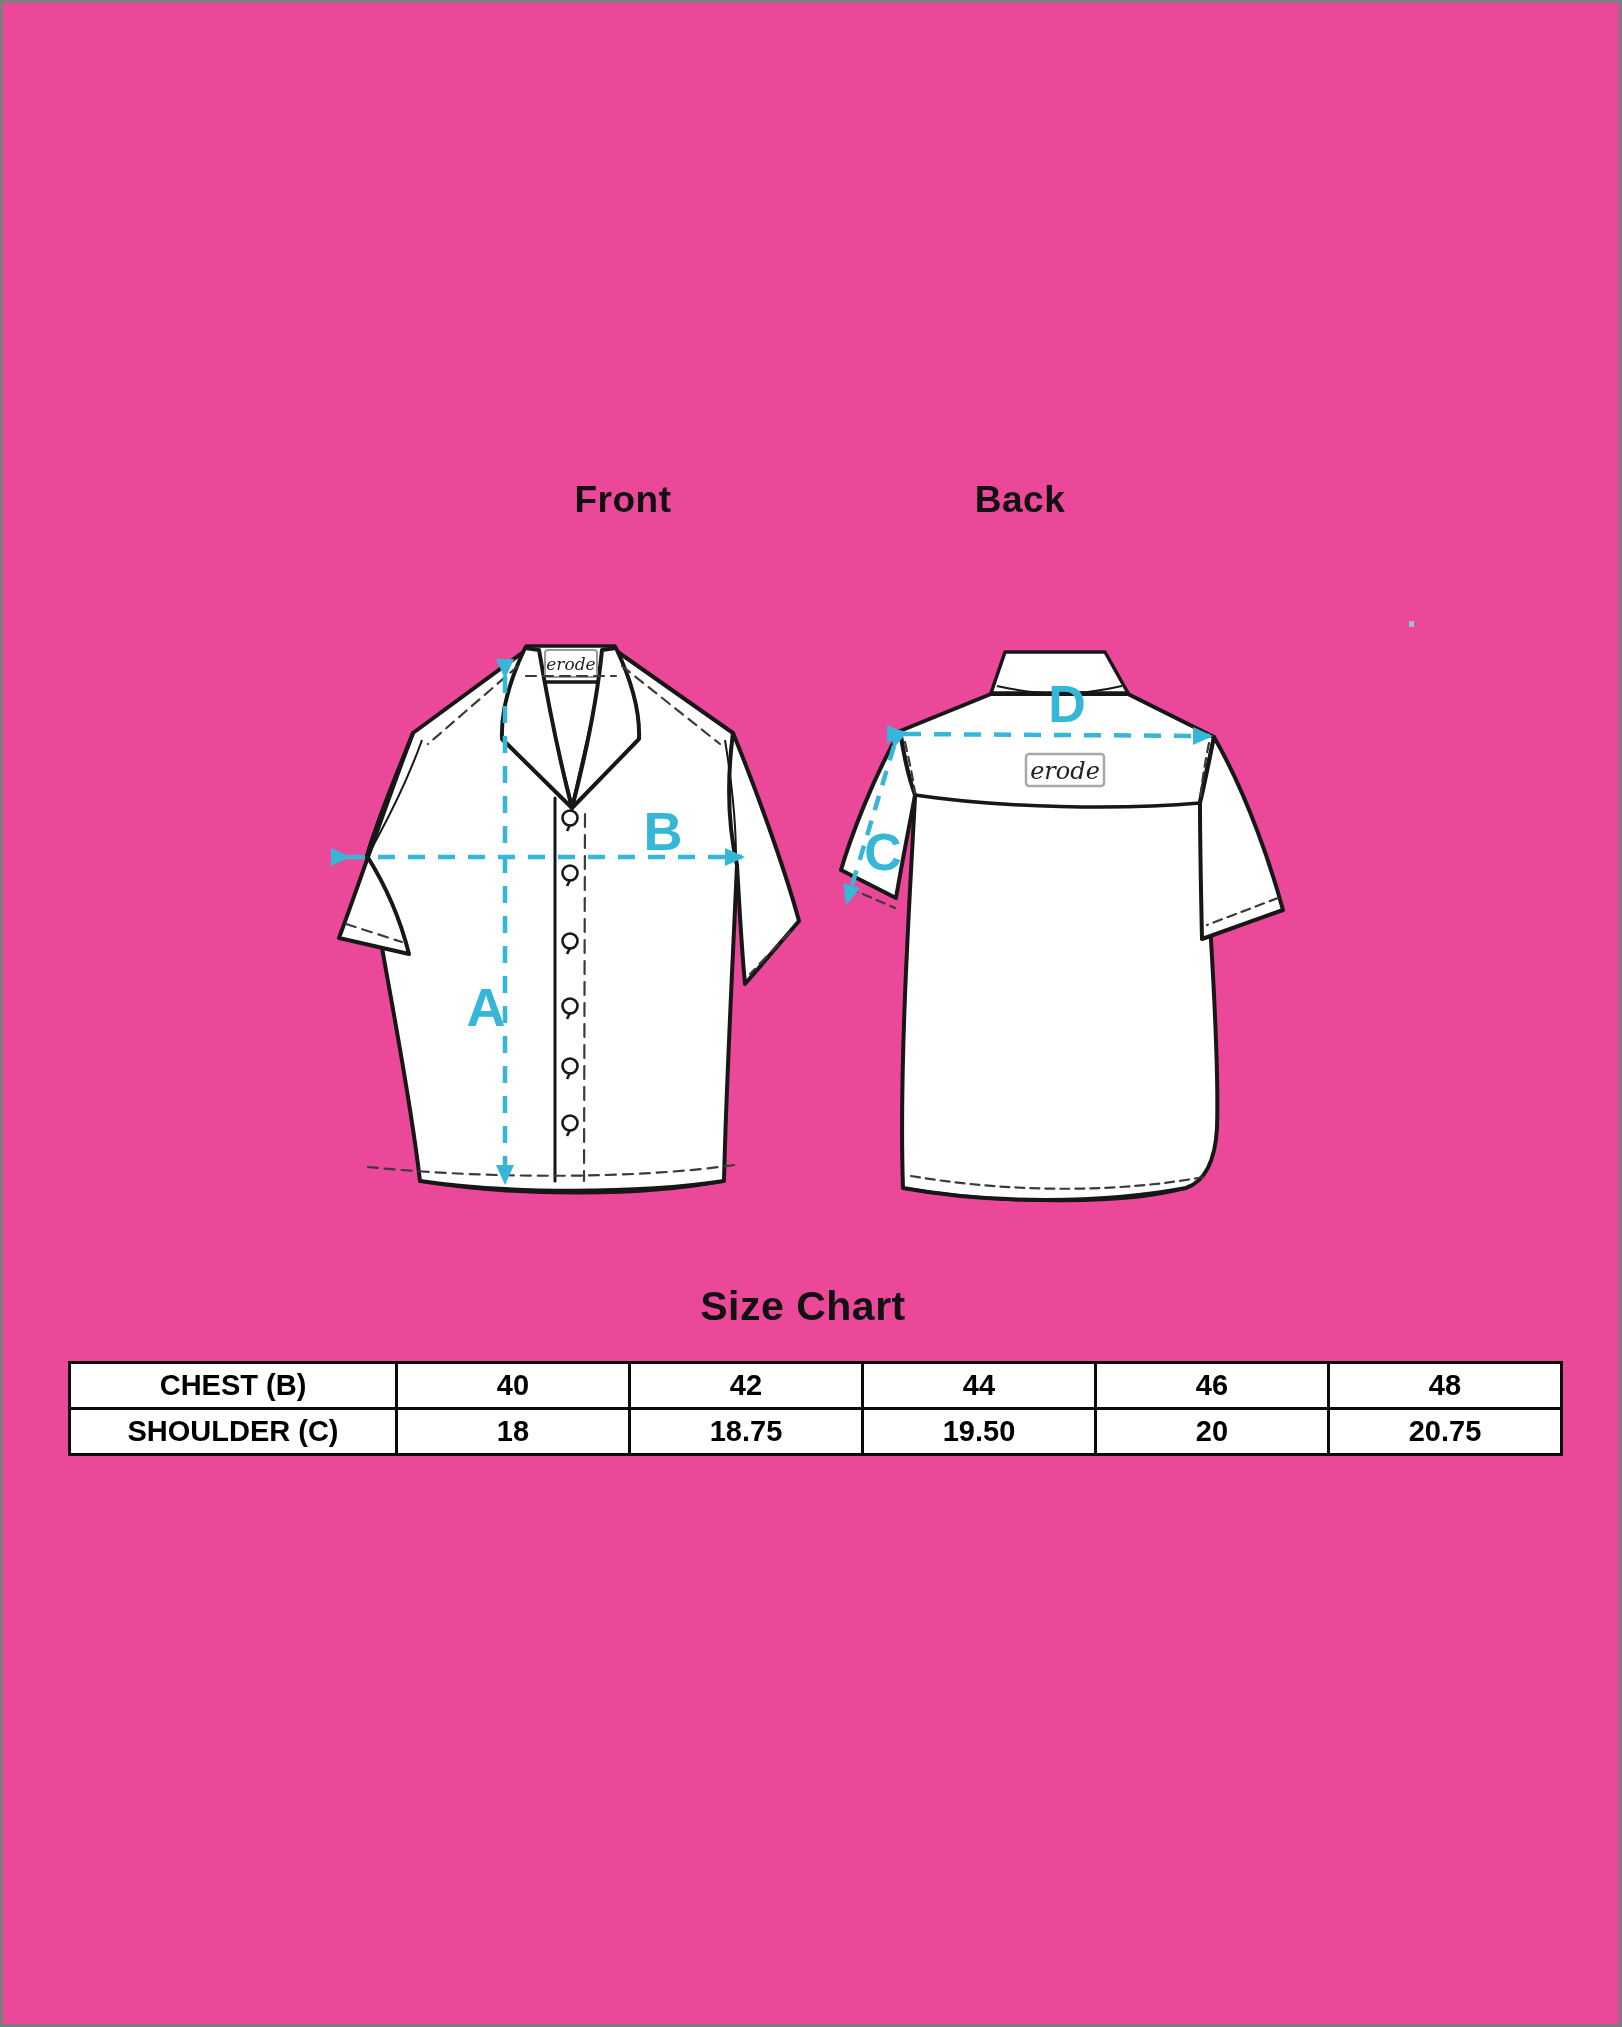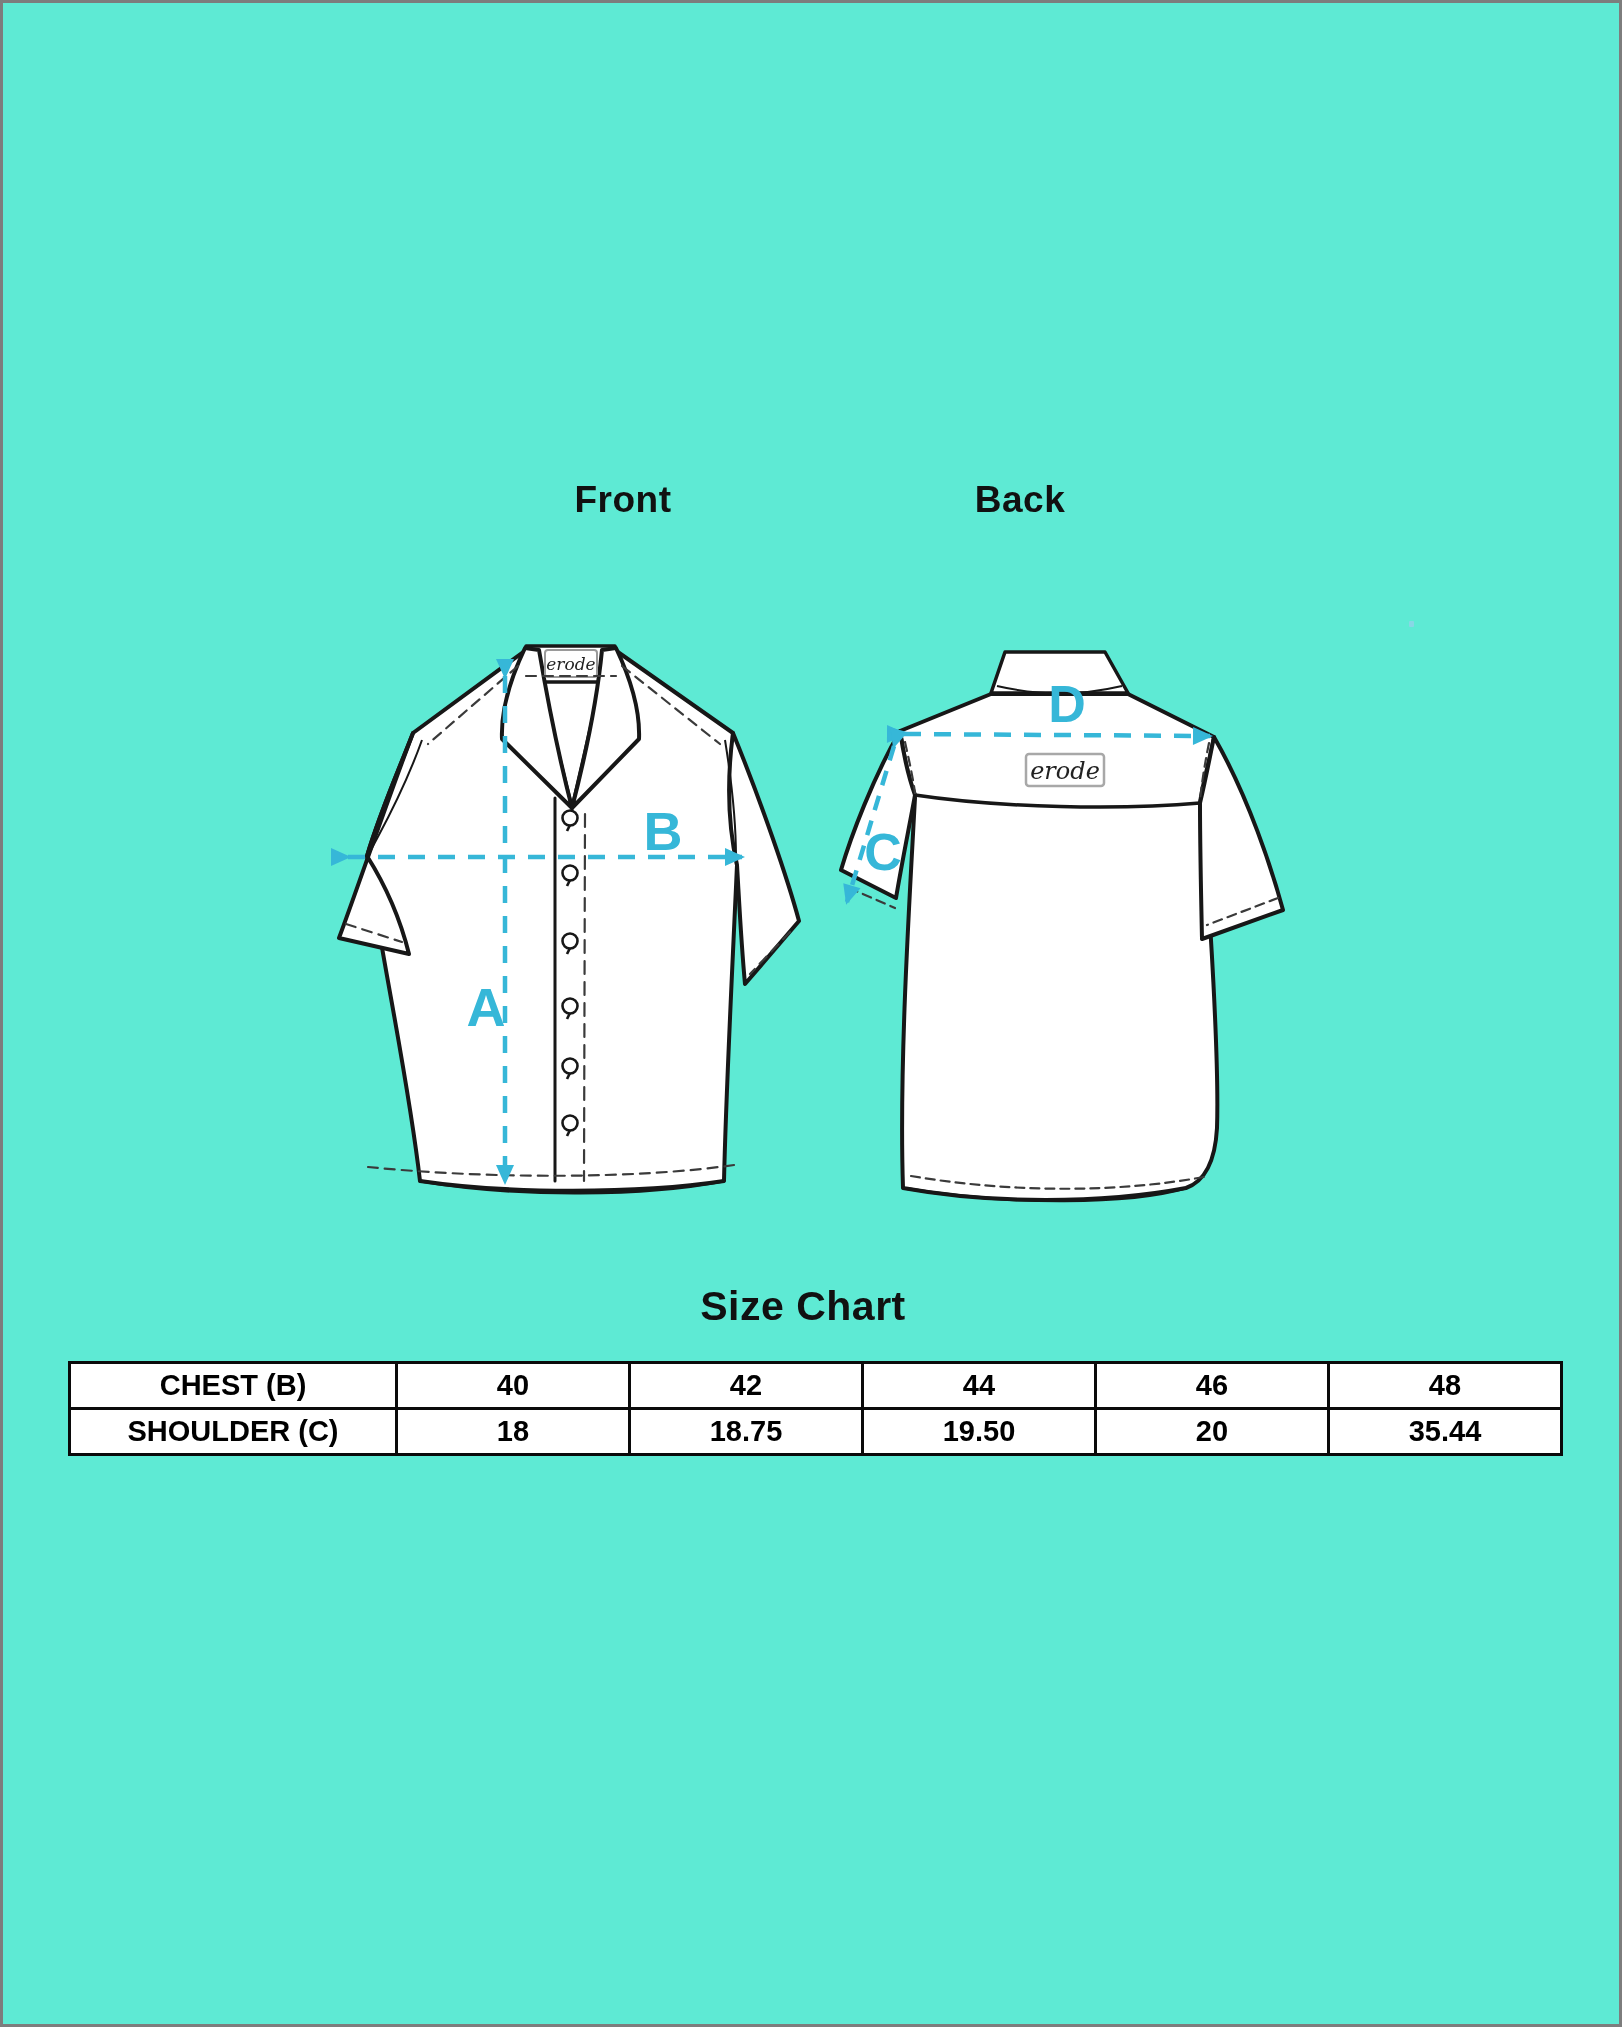--- a/index.html
+++ b/index.html
@@ -1,19 +1,19 @@
 <!DOCTYPE html>
 <html><head>
 <meta charset="utf-8">
 <style>
   html,body{margin:0;padding:0;background:#ffffff;}
   .page{
     position:relative;
     width:1622px;height:2027px;
-    background:#5eead4;
+    background:#ec4899;
     border:3px solid #7d7d7d;
     box-sizing:border-box;
     overflow:hidden;
     font-family:"Liberation Sans", sans-serif;
     color:#000;
   }
   .heading{
     position:absolute;
     transform:translateX(-50%);
     font-weight:700;
@@ -199,20 +199,20 @@
           <td>44</td>
           <td>46</td>
           <td>48</td>
         </tr>
         <tr class="datarow">
           <td>SHOULDER (C)</td>
           <td>18</td>
           <td>18.75</td>
           <td>19.50</td>
           <td>20</td>
-          <td>35.44</td>
+          <td>20.75</td>
         </tr>
       </tbody>
     </table>
   </div>
 
 
 </div>
 
 </body></html>

